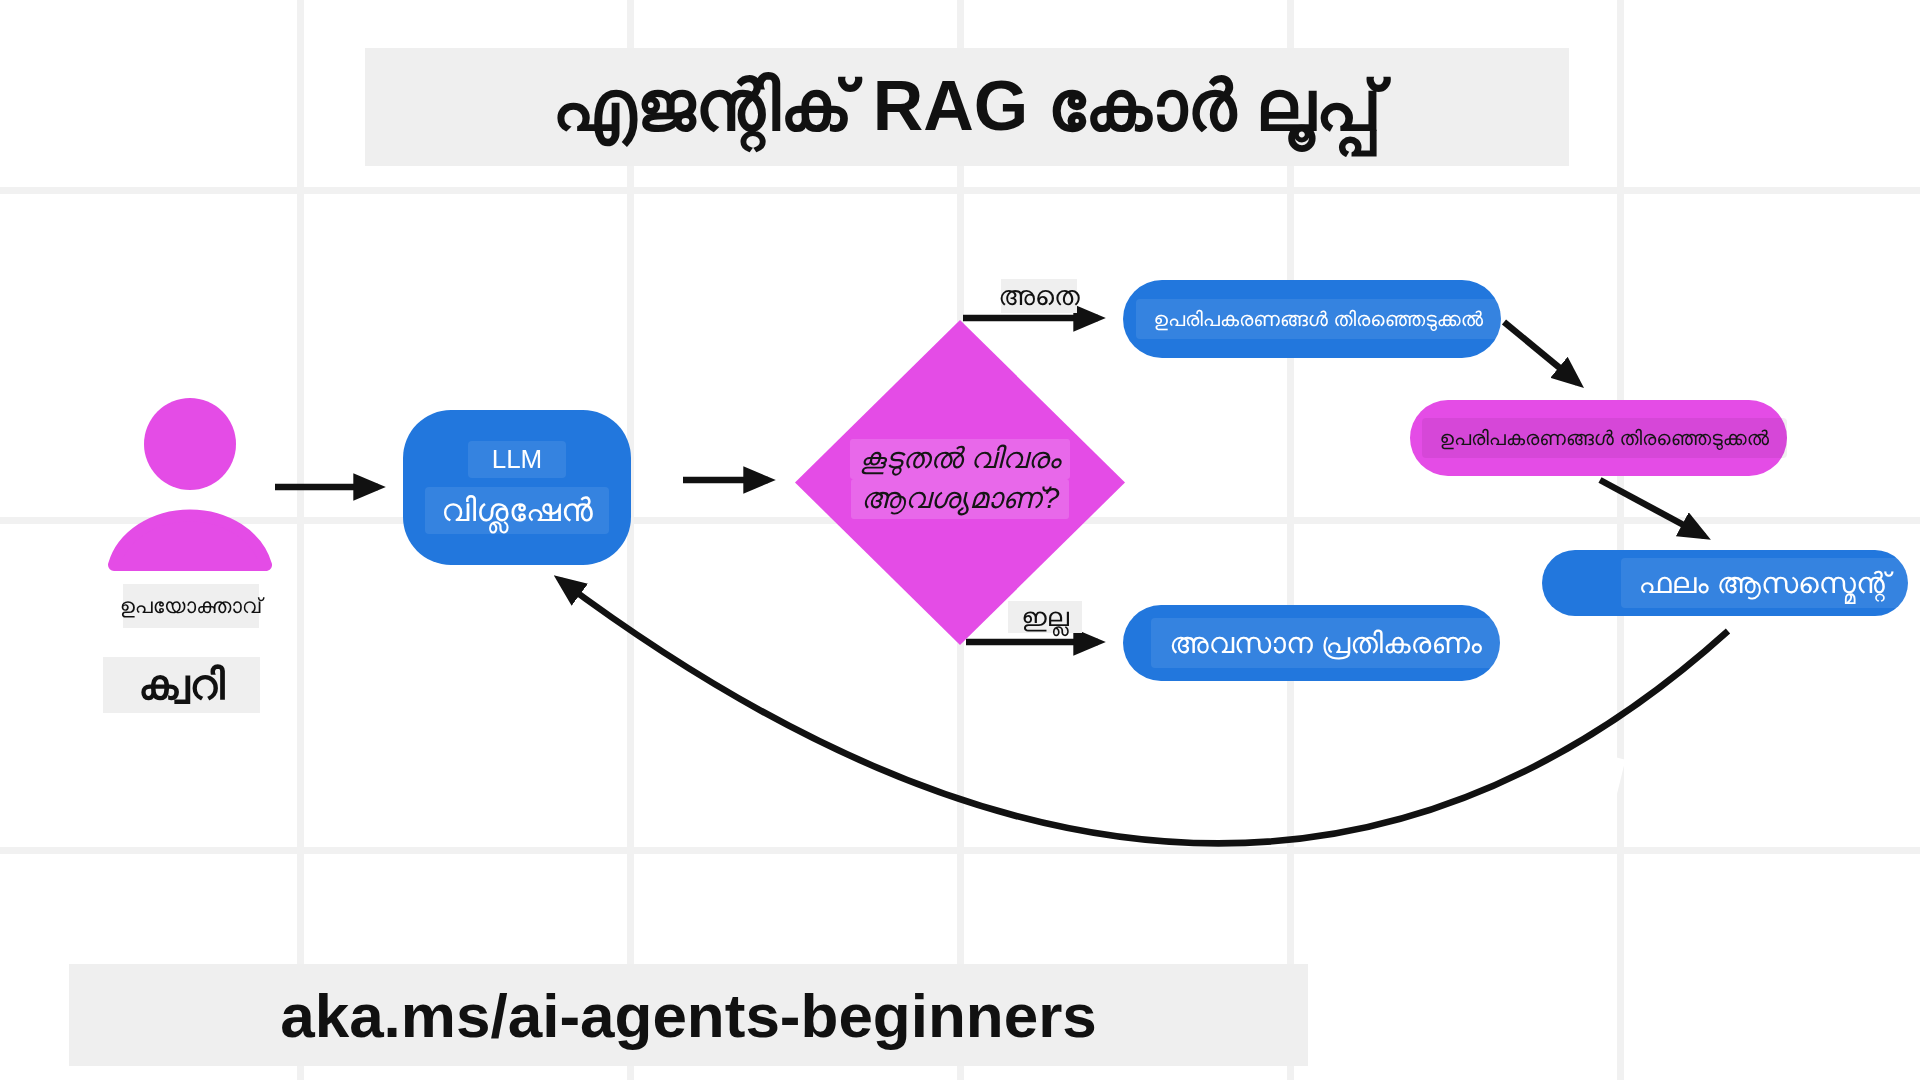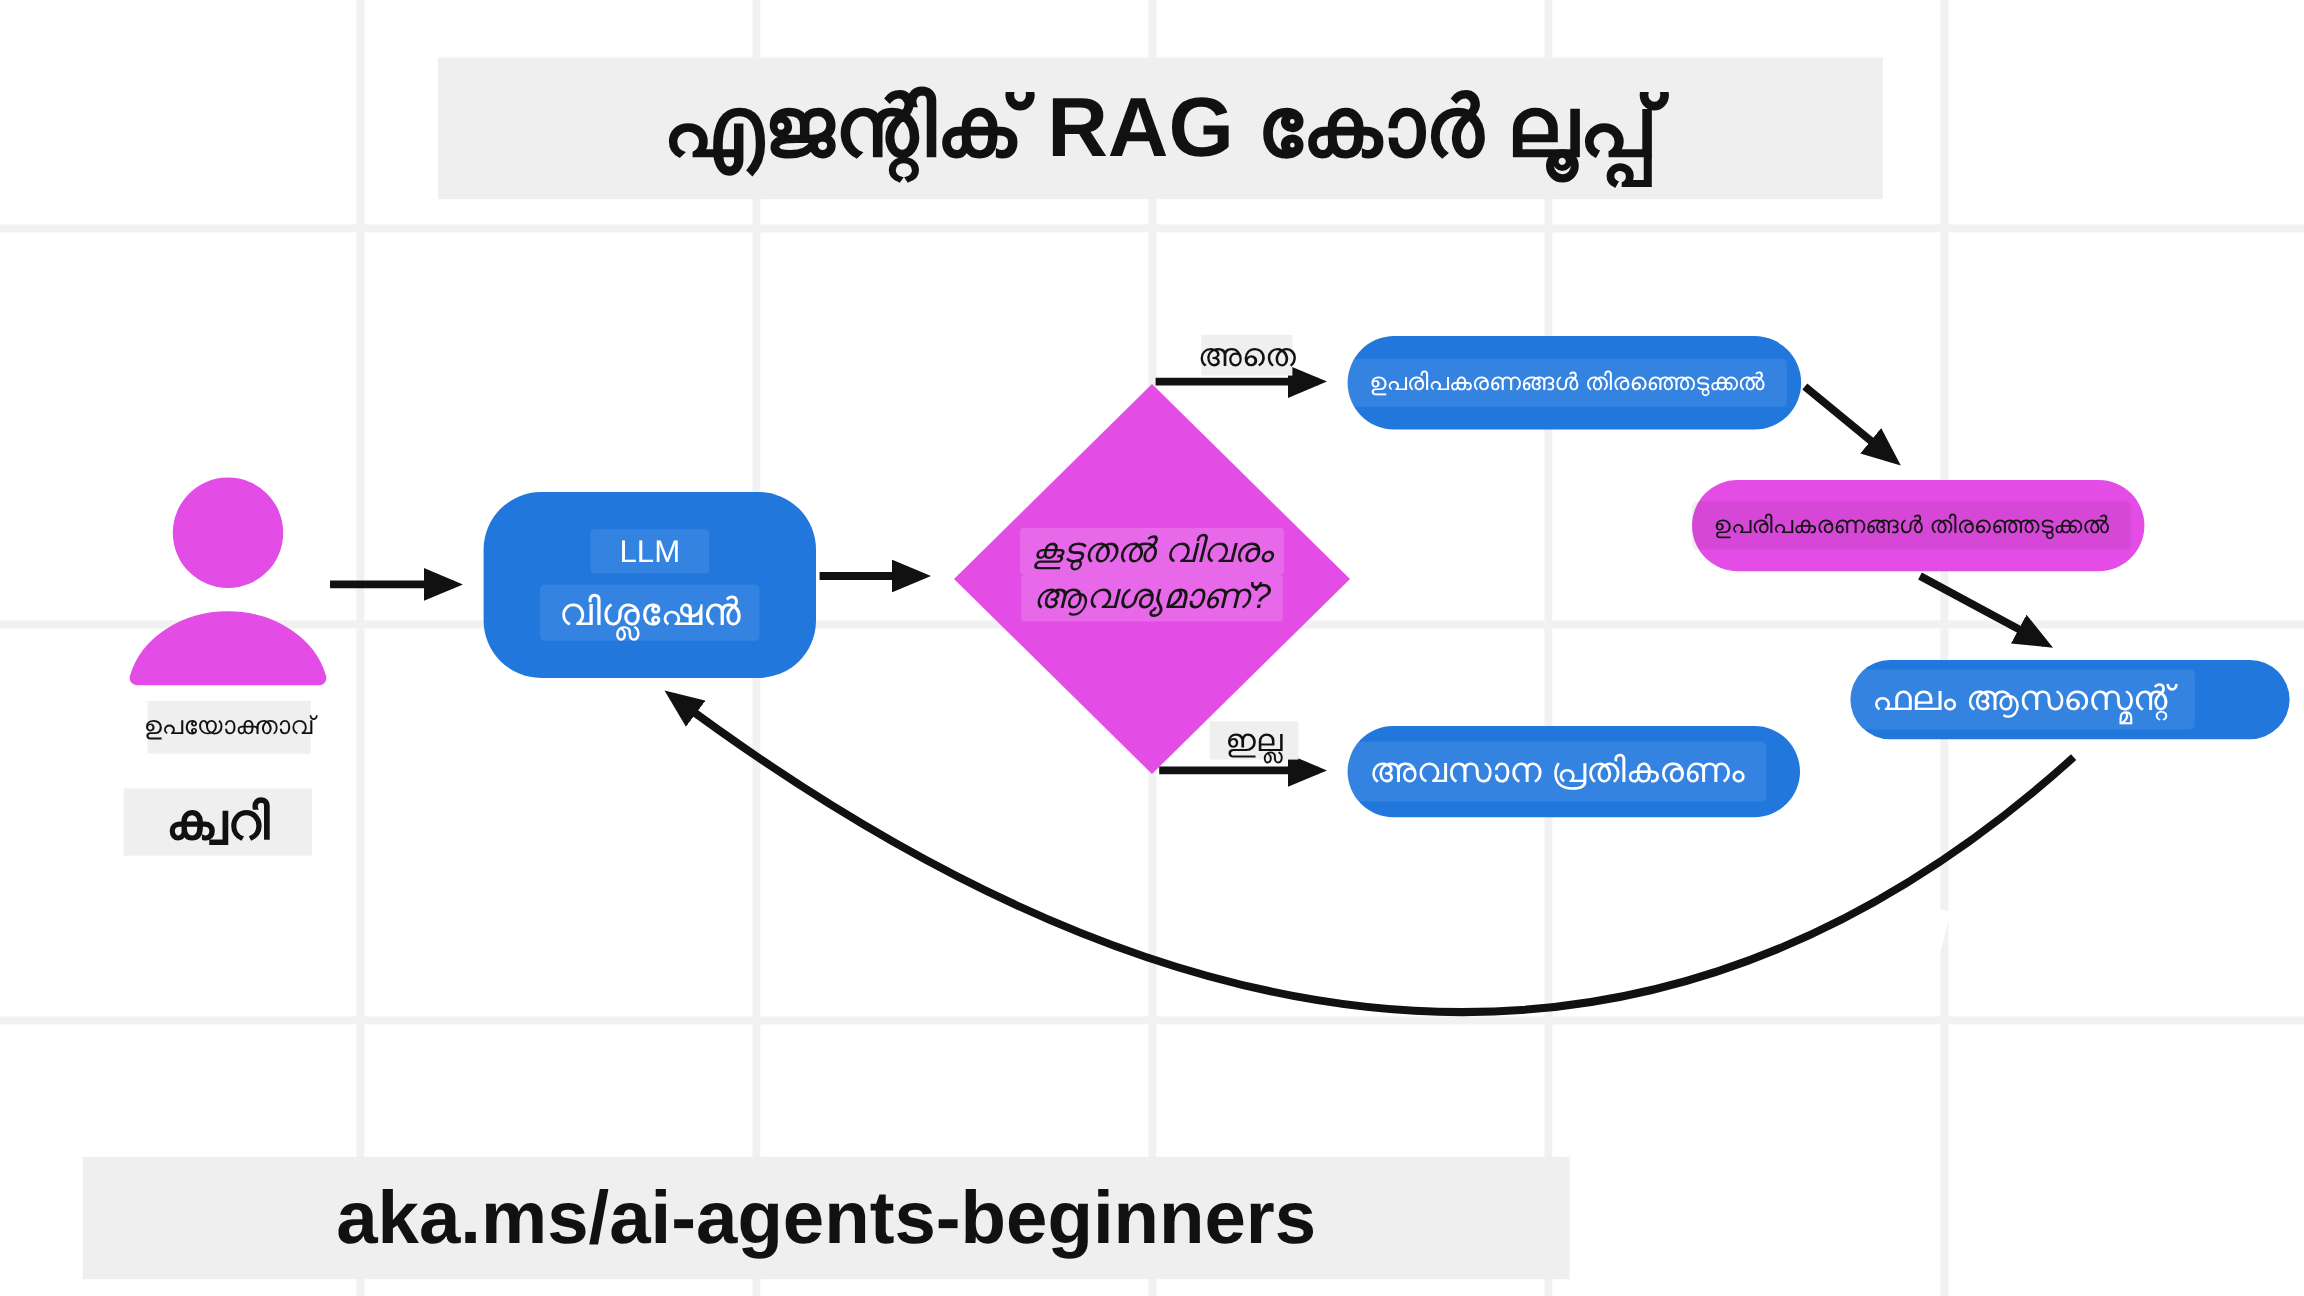--- a/index.html
+++ b/index.html
@@ -21,36 +21,36 @@
   #title-bar{left:365px;top:48px;width:1204px;height:118px;font-size:70px;font-weight:600;}
   #footer-bar{left:69px;top:964px;width:1239px;height:102px;font-size:62px;font-weight:600;align-items:center;}
   #label-user{left:123px;top:584px;width:136px;height:44px;font-size:21px;}
   #label-query{left:103px;top:657px;width:157px;height:56px;font-size:42px;font-weight:600;text-align:center;}
   #label-yes{left:1001px;top:279px;width:76px;height:34px;font-size:27px;}
   #label-no{left:1008px;top:601px;width:74px;height:32px;font-size:26px;}
 
   svg.overlay{position:absolute;left:0;top:0;width:1920px;height:1080px;pointer-events:none;}
 
   .pill{
-    position:absolute;border-radius:41px;display:flex;align-items:center;justify-content:flex-start;
+    position:absolute;border-radius:41px;display:flex;align-items:center;justify-content:flex-end;
     white-space:nowrap;
   }
   .pill.blue{background:#2277dd;color:#ffffff;}
   .pill.magenta{background:#e44ce6;color:#151515;}
   .band{border-radius:4px;padding:8px 18px;line-height:1.2;}
   .pill.blue .band{background:rgba(255,255,255,0.09);}
   .pill.magenta .band{background:rgba(0,0,0,0.06);}
 
   #node-select-tools{left:1123px;top:280px;width:378px;height:78px;font-size:20px;}
   #node-execute-tools{left:1410px;top:400px;width:377px;height:76px;font-size:20px;}
   #node-assess{left:1542px;top:550px;width:366px;height:66px;font-size:29px;font-weight:500;}
   #node-final{left:1123px;top:605px;width:377px;height:76px;font-size:29px;font-weight:500;}
 
   #llm-box{
-    position:absolute;left:403px;top:410px;width:277px;height:155px;border-radius:48px;
+    position:absolute;left:403px;top:410px;width:228px;height:155px;border-radius:48px;
     background:#2277dd;color:#ffffff;display:flex;flex-direction:column;
     align-items:center;justify-content:center;gap:9px;
   }
   #llm-box .band{background:rgba(255,255,255,0.09);}
   #llm-badge{font-size:26px;padding:3px 24px;}
   #llm-name{font-size:32px;padding:4px 16px;}
 
   #diamond{
     position:absolute;left:795px;top:320px;width:330px;height:325px;
     clip-path:polygon(50% 0,100% 50%,50% 100%,0 50%);

